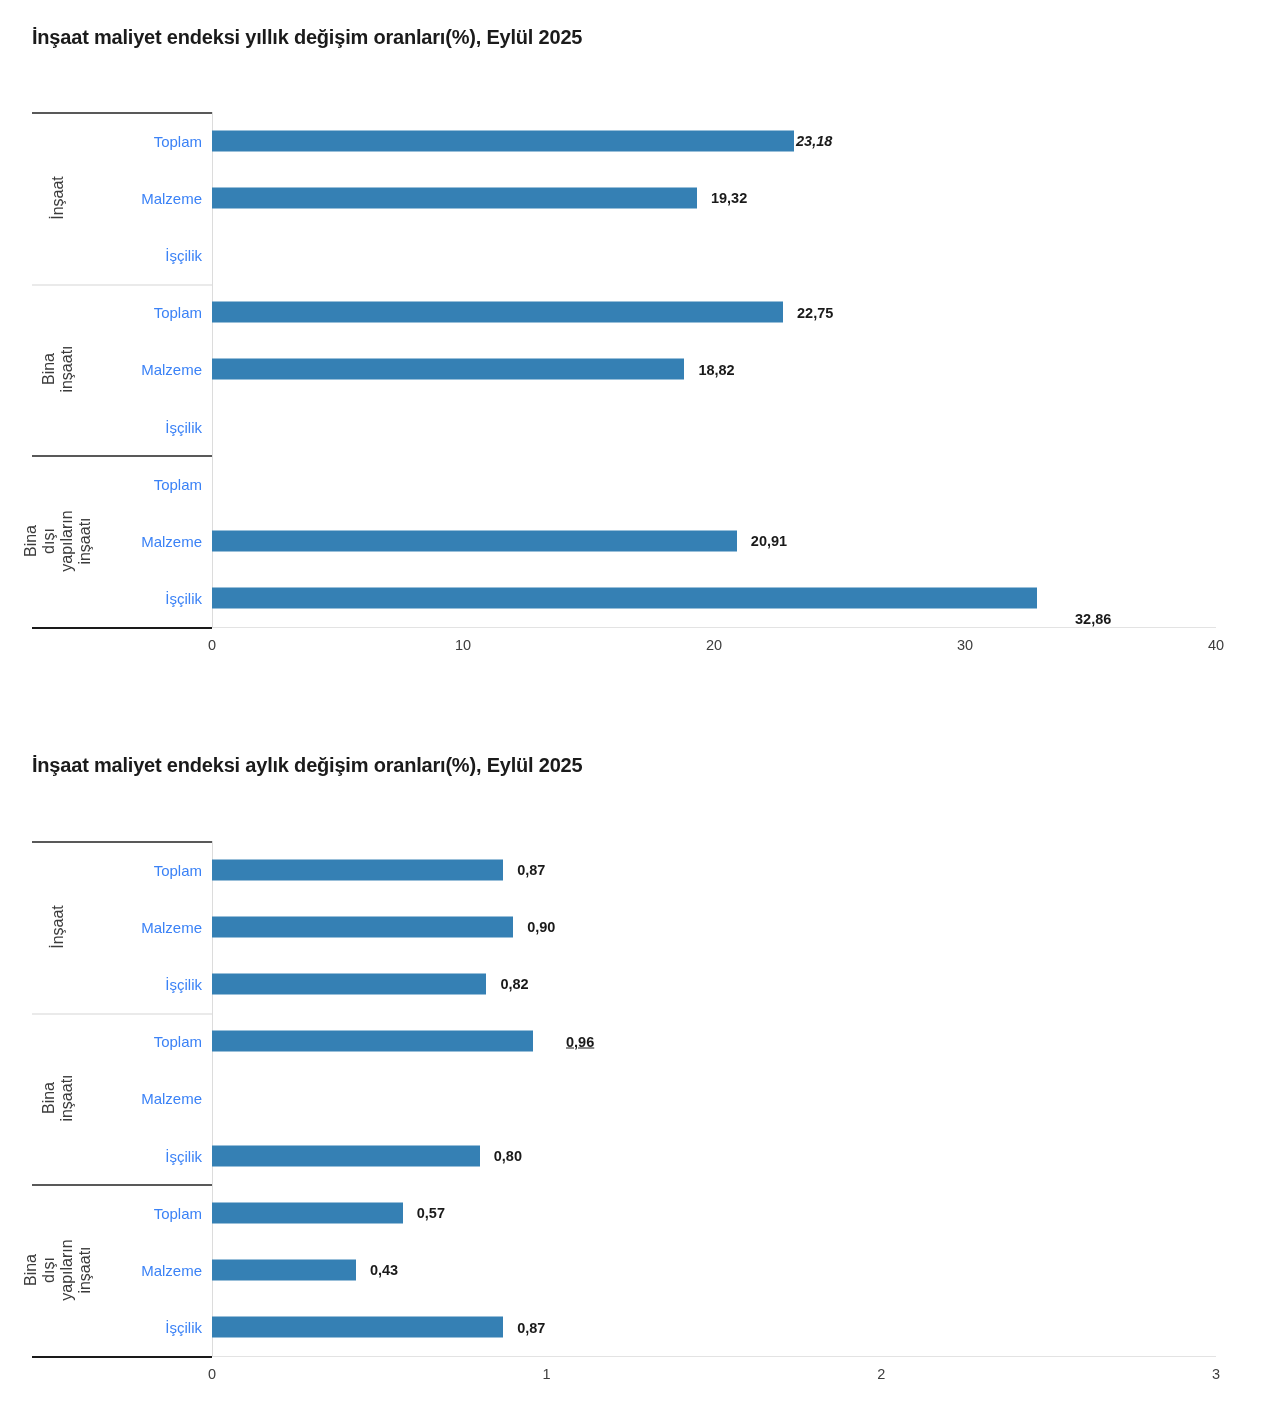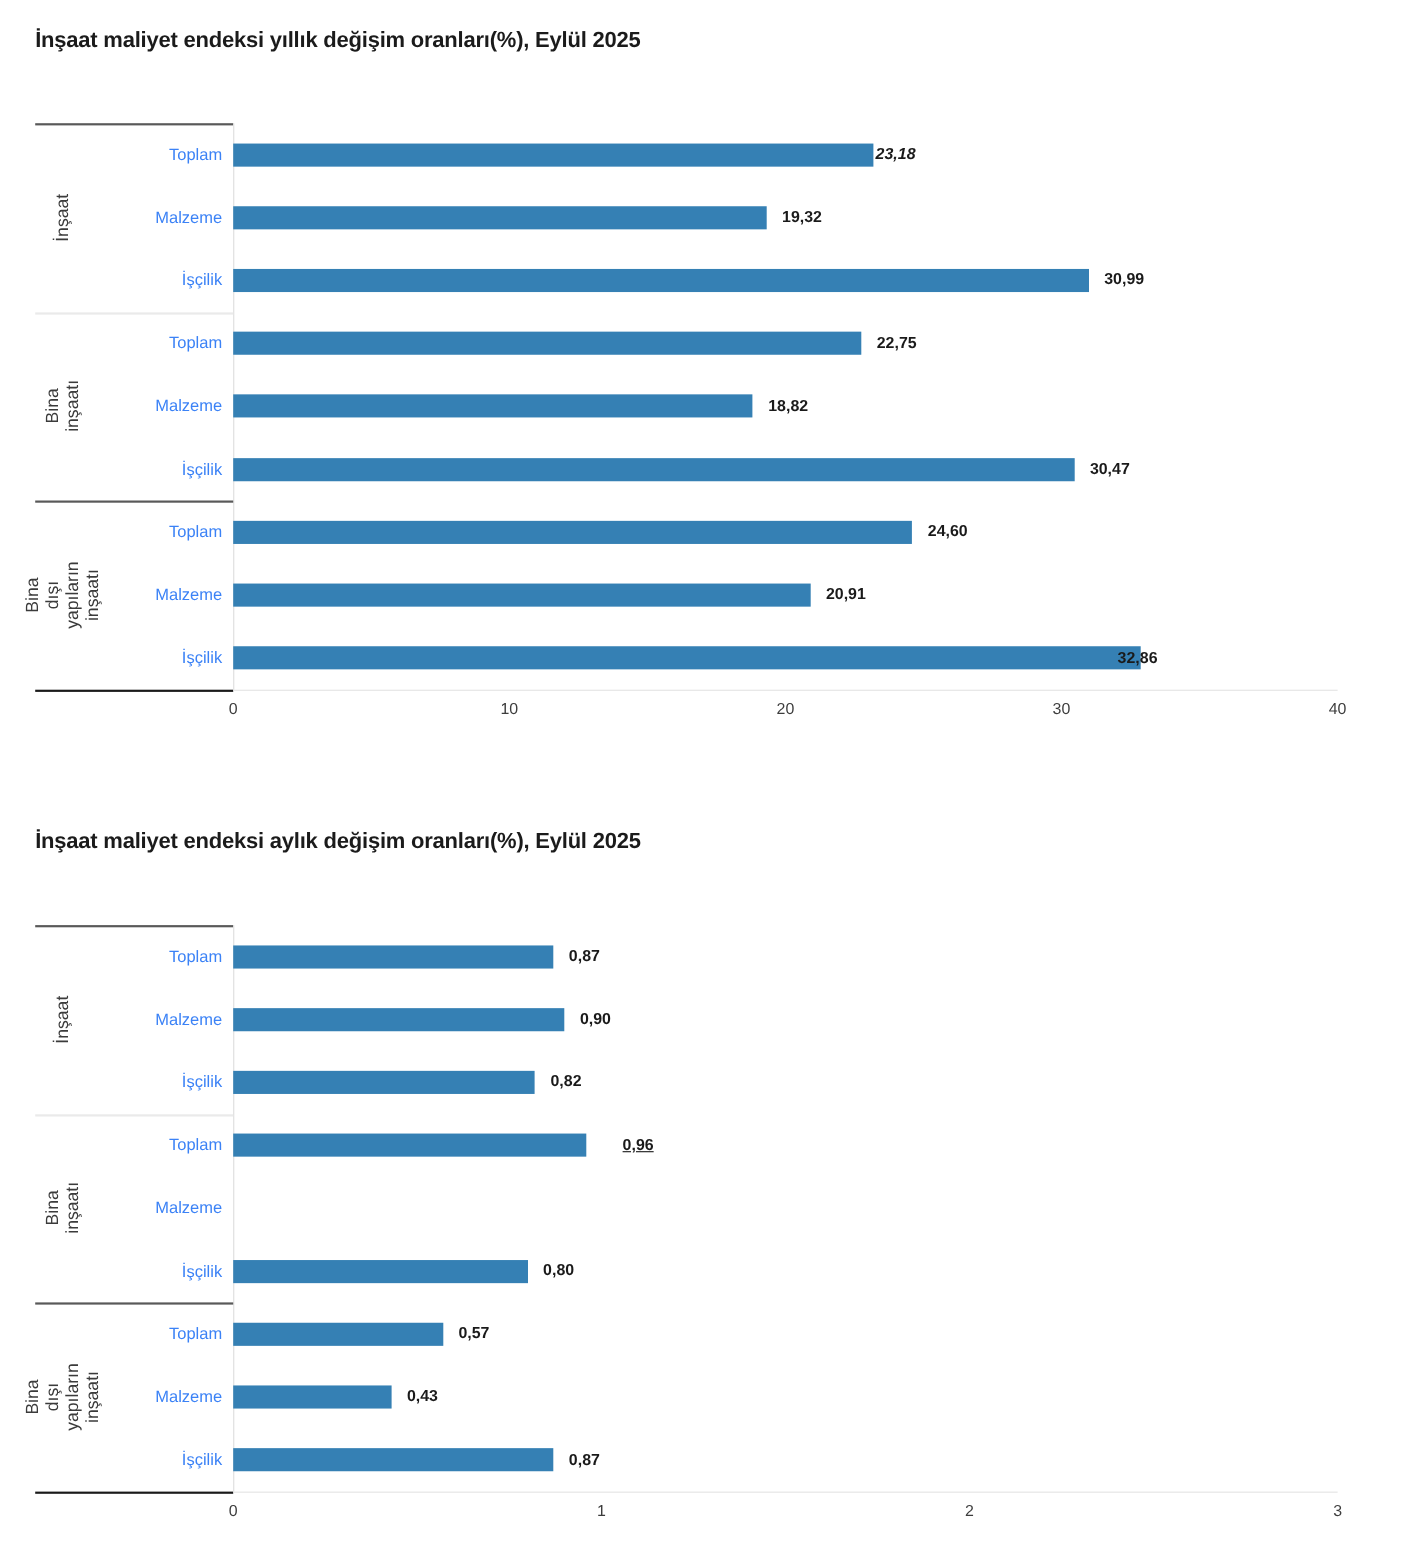--- a/index.html
+++ b/index.html
@@ -185,65 +185,53 @@
         </div>
         <div class="row" style="top: 57.2px; height: 57.2px;">
           <div class="cat-label">Malzeme</div>
           <div class="bar-track">
             <div class="bar" title="Malzeme: 19,32" style="width: 484.932px; background: rgb(53, 128, 180);"></div>
             <div class="bar-value" style="left: 498.932px;">19,32</div>
           </div>
         </div>
         <div class="row" style="top: 114.4px; height: 57.2px;">
           <div class="cat-label">İşçilik</div>
-          <div class="bar-track">
-            <div class="bar" title="İşçilik: 30,99" style="width: 777.849px; background: rgb(53, 128, 180);"></div>
-            <div class="bar-value" style="left: 791.849px;">30,99</div>
-          </div>
         </div>
         <div class="row" style="top: 171.6px; height: 57.2px;">
           <div class="cat-label">Toplam</div>
           <div class="bar-track">
             <div class="bar" title="Toplam: 22,75" style="width: 571.025px; background: rgb(53, 128, 180);"></div>
             <div class="bar-value" style="left: 585.025px;">22,75</div>
           </div>
         </div>
         <div class="row" style="top: 228.8px; height: 57.2px;">
           <div class="cat-label">Malzeme</div>
           <div class="bar-track">
             <div class="bar" title="Malzeme: 18,82" style="width: 472.382px; background: rgb(53, 128, 180);"></div>
             <div class="bar-value" style="left: 486.382px;">18,82</div>
           </div>
         </div>
         <div class="row" style="top: 286px; height: 57.2px;">
           <div class="cat-label">İşçilik</div>
-          <div class="bar-track">
-            <div class="bar" title="İşçilik: 30,47" style="width: 764.797px; background: rgb(53, 128, 180);"></div>
-            <div class="bar-value" style="left: 778.797px;">30,47</div>
-          </div>
         </div>
         <div class="row" style="top: 343.2px; height: 57.2px;">
           <div class="cat-label">Toplam</div>
-          <div class="bar-track">
-            <div class="bar" title="Toplam: 24,60" style="width: 617.46px; background: rgb(53, 128, 180);"></div>
-            <div class="bar-value" style="left: 631.46px;">24,60</div>
-          </div>
         </div>
         <div class="row" style="top: 400.4px; height: 57.2px;">
           <div class="cat-label">Malzeme</div>
           <div class="bar-track">
             <div class="bar" title="Malzeme: 20,91" style="width: 524.841px; background: rgb(53, 128, 180);"></div>
             <div class="bar-value" style="left: 538.841px;">20,91</div>
           </div>
         </div>
         <div class="row" style="top: 457.6px; height: 57.2px;">
           <div class="cat-label">İşçilik</div>
           <div class="bar-track">
             <div class="bar" title="İşçilik: 32,86" style="width: 824.786px; background: rgb(53, 128, 180);"></div>
-            <div class="bar-value" style="left: 804px;">32,86</div>
+            <div class="bar-value" style="left: 863px; margin-top: 20px;">32,86</div>
           </div>
         </div>
         <div class="xaxis" style="top: 514.8px;">
           <span class="xtick" style="left: 0px;">0</span>
           <span class="xtick" style="left: 251px;">10</span>
           <span class="xtick" style="left: 502px;">20</span>
           <span class="xtick" style="left: 753px;">30</span>
           <span class="xtick" style="left: 1004px;">40</span>
         </div>
       </div>

